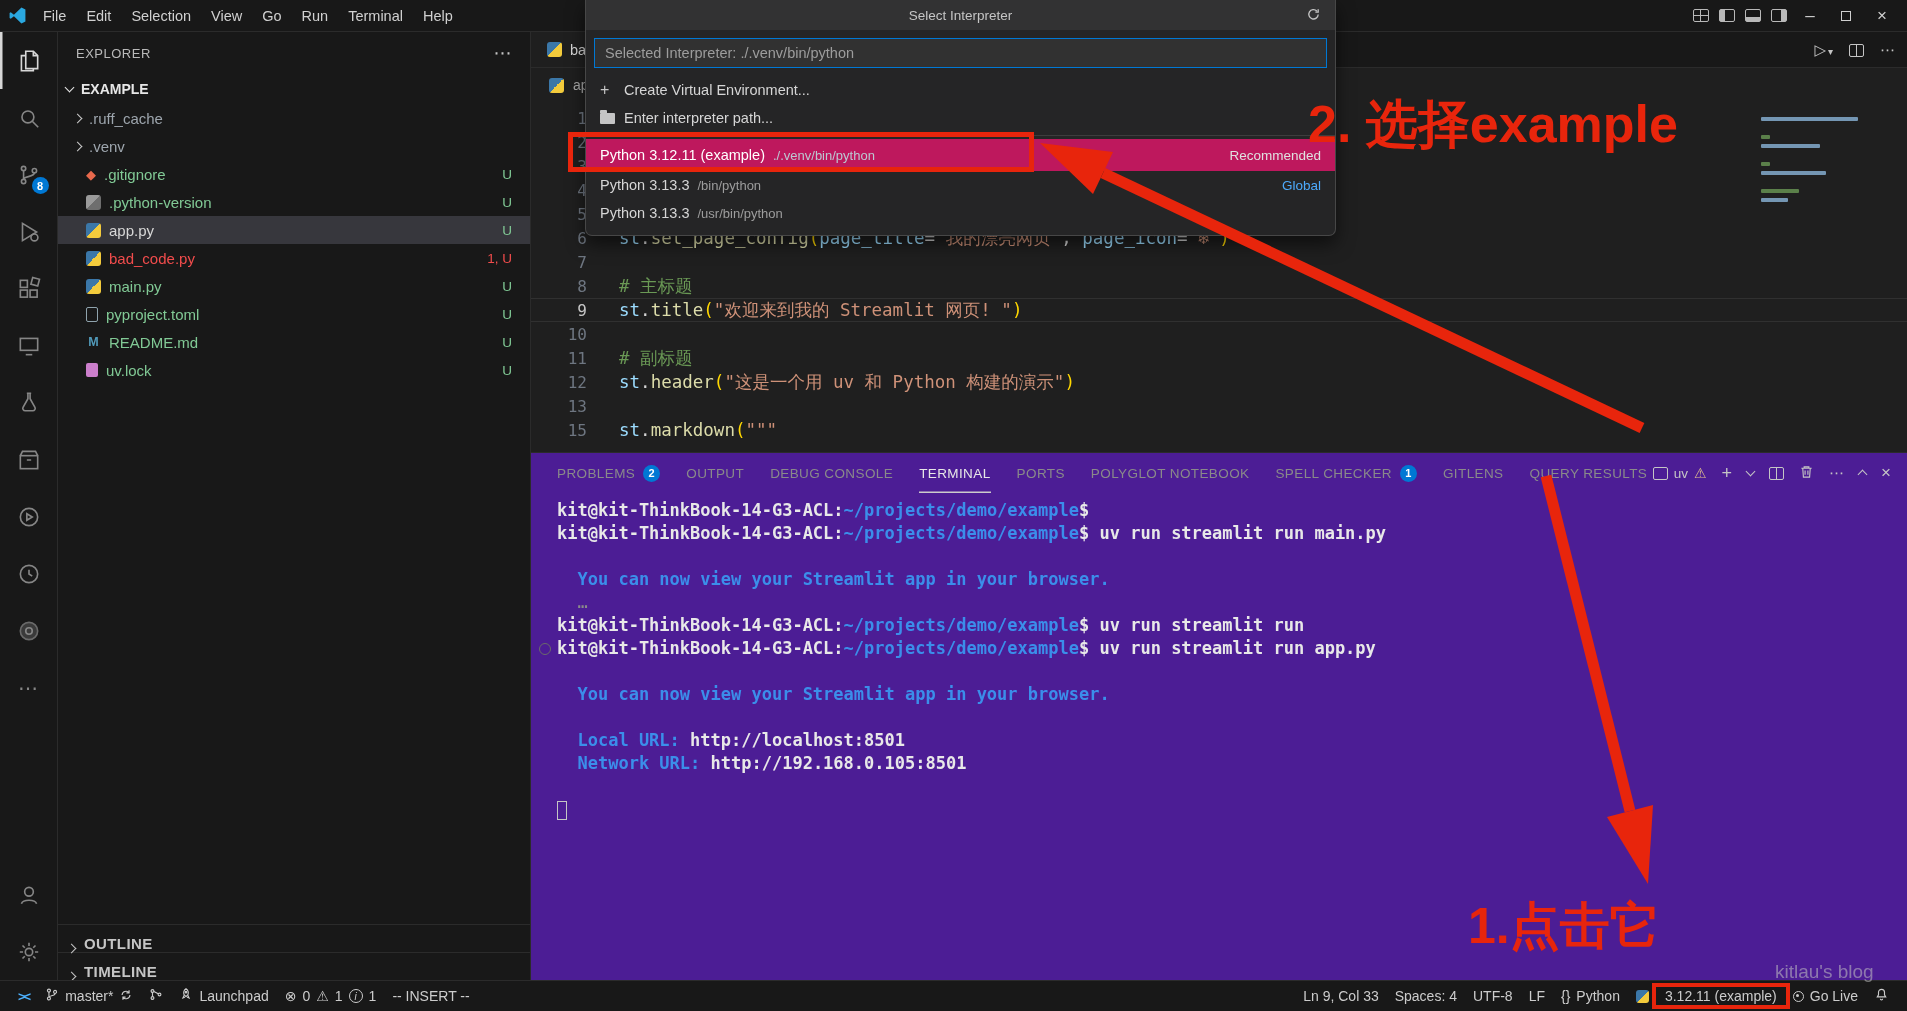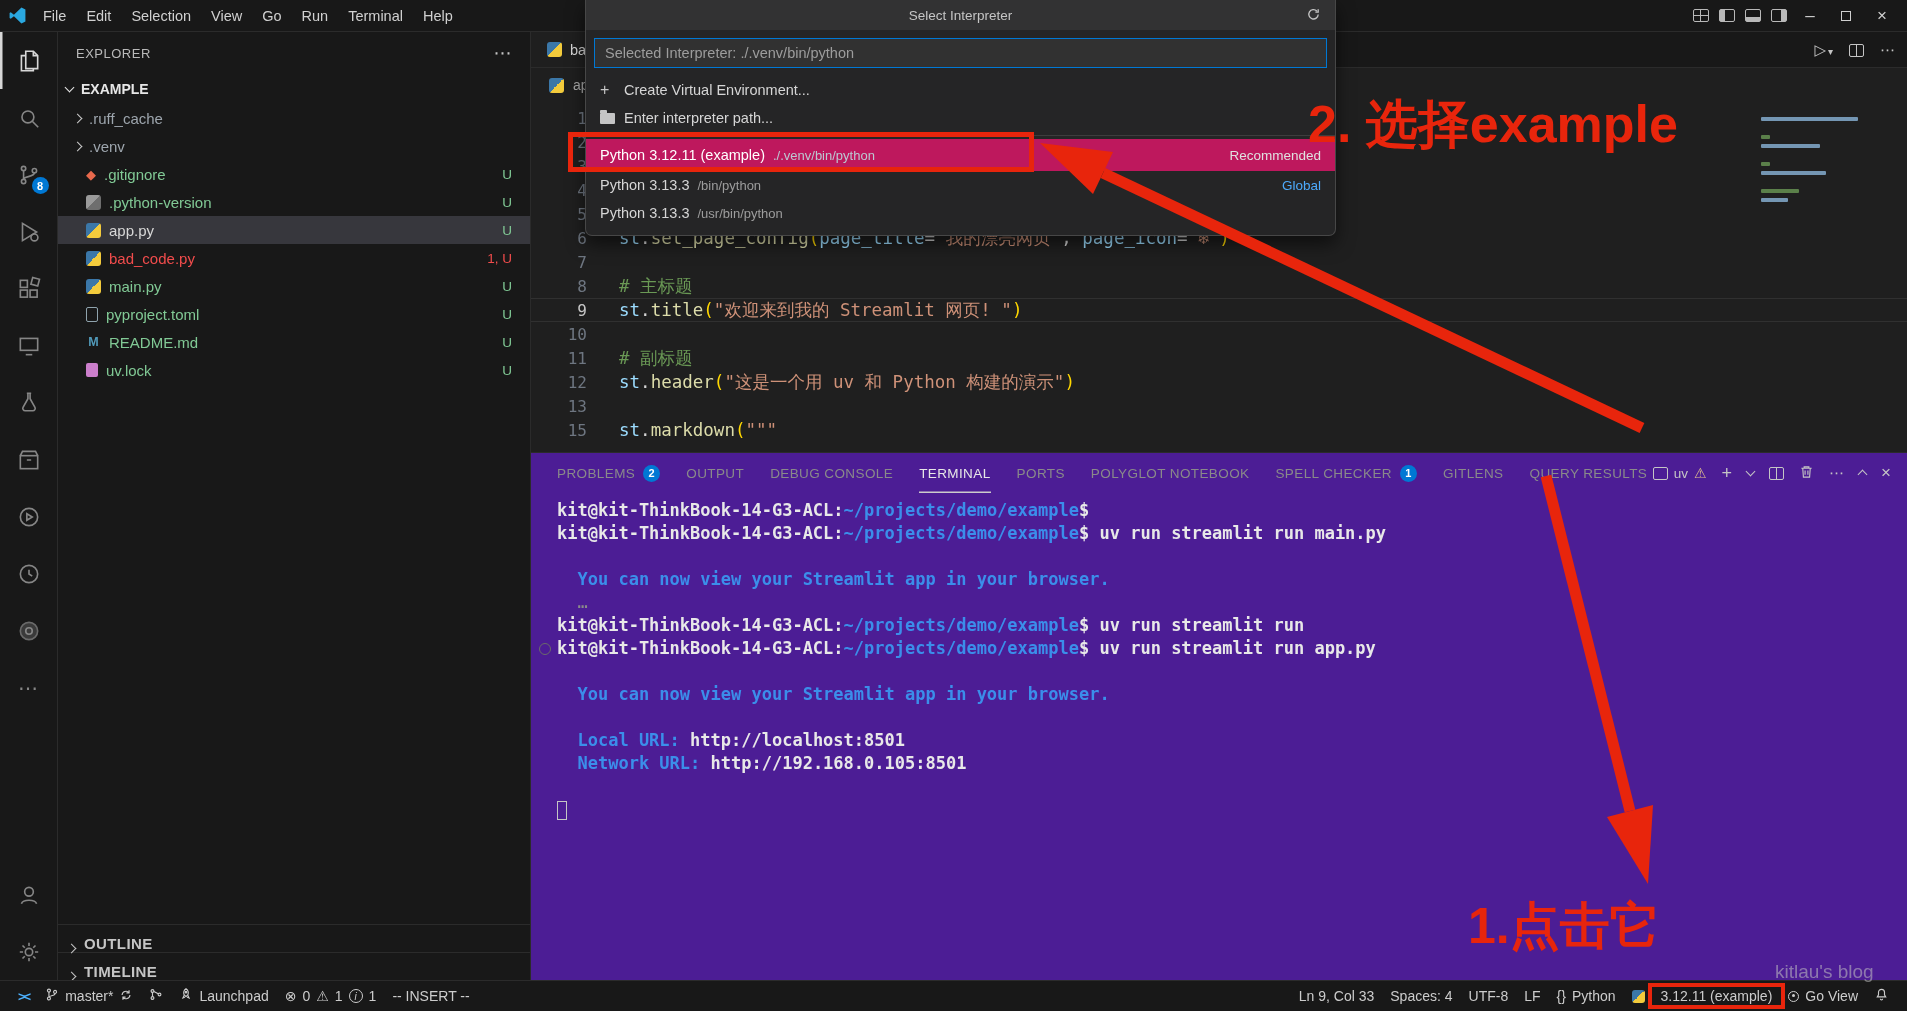--- a/index.html
+++ b/index.html
@@ -540,21 +540,21 @@
         <span>Python</span>
       </div>
       <div class="sb-item">
           <span class="fi py-ico" style="width:13px;height:13px;"></span>
         </div>
       <div class="sb-item red-outline">
           <span>3.12.11 (example)</span>
         </div>
       <div class="sb-item">
         <span class="golive-ring"></span>
-        <span>Go View</span>
+        <span>Go Live</span>
       </div>
       <div class="sb-item">
         <span><svg width="15" height="15" viewBox="0 0 16 16" style="stroke:#ccc;fill:none;stroke-width:1.2;">
               <path d="M8 2.5a3.2 3.2 0 0 1 3.2 3.2v2.6l1.3 2.2H3.5l1.3-2.2V5.7A3.2 3.2 0 0 1 8 2.5zM6.8 12.5a1.2 1.2 0 0 0 2.4 0"></path>
             </svg></span>
       </div>
     </div>
   </div>
 
   <div class="quickpick">

